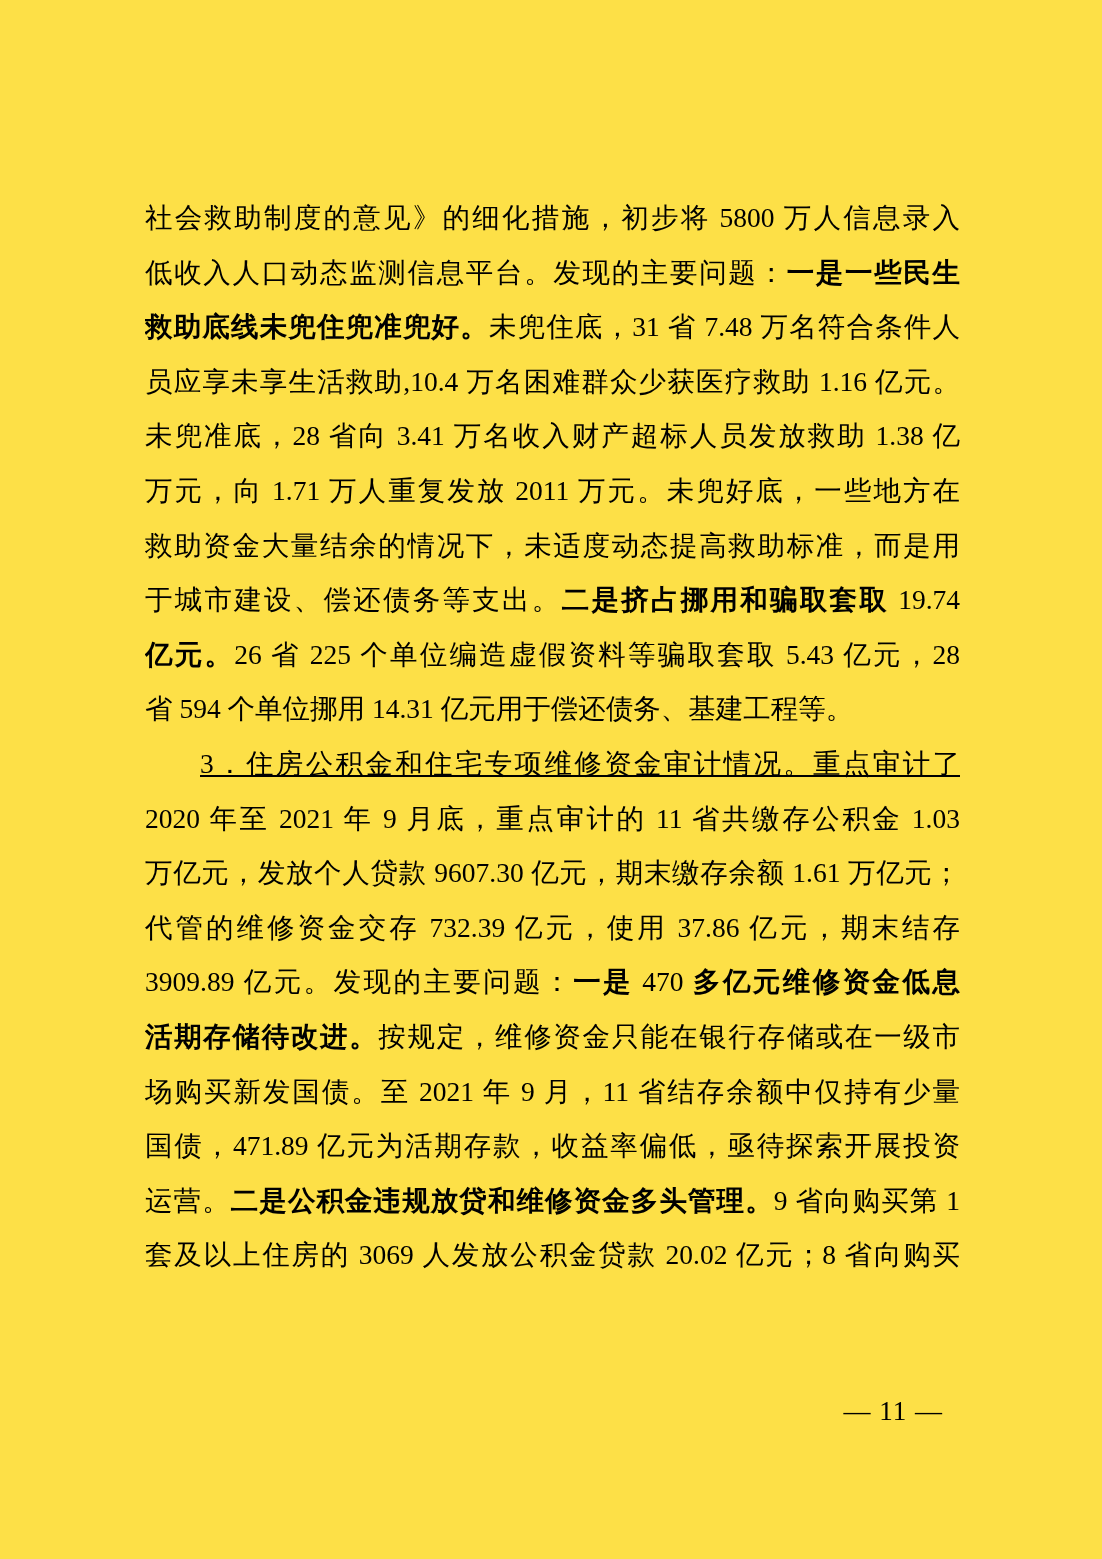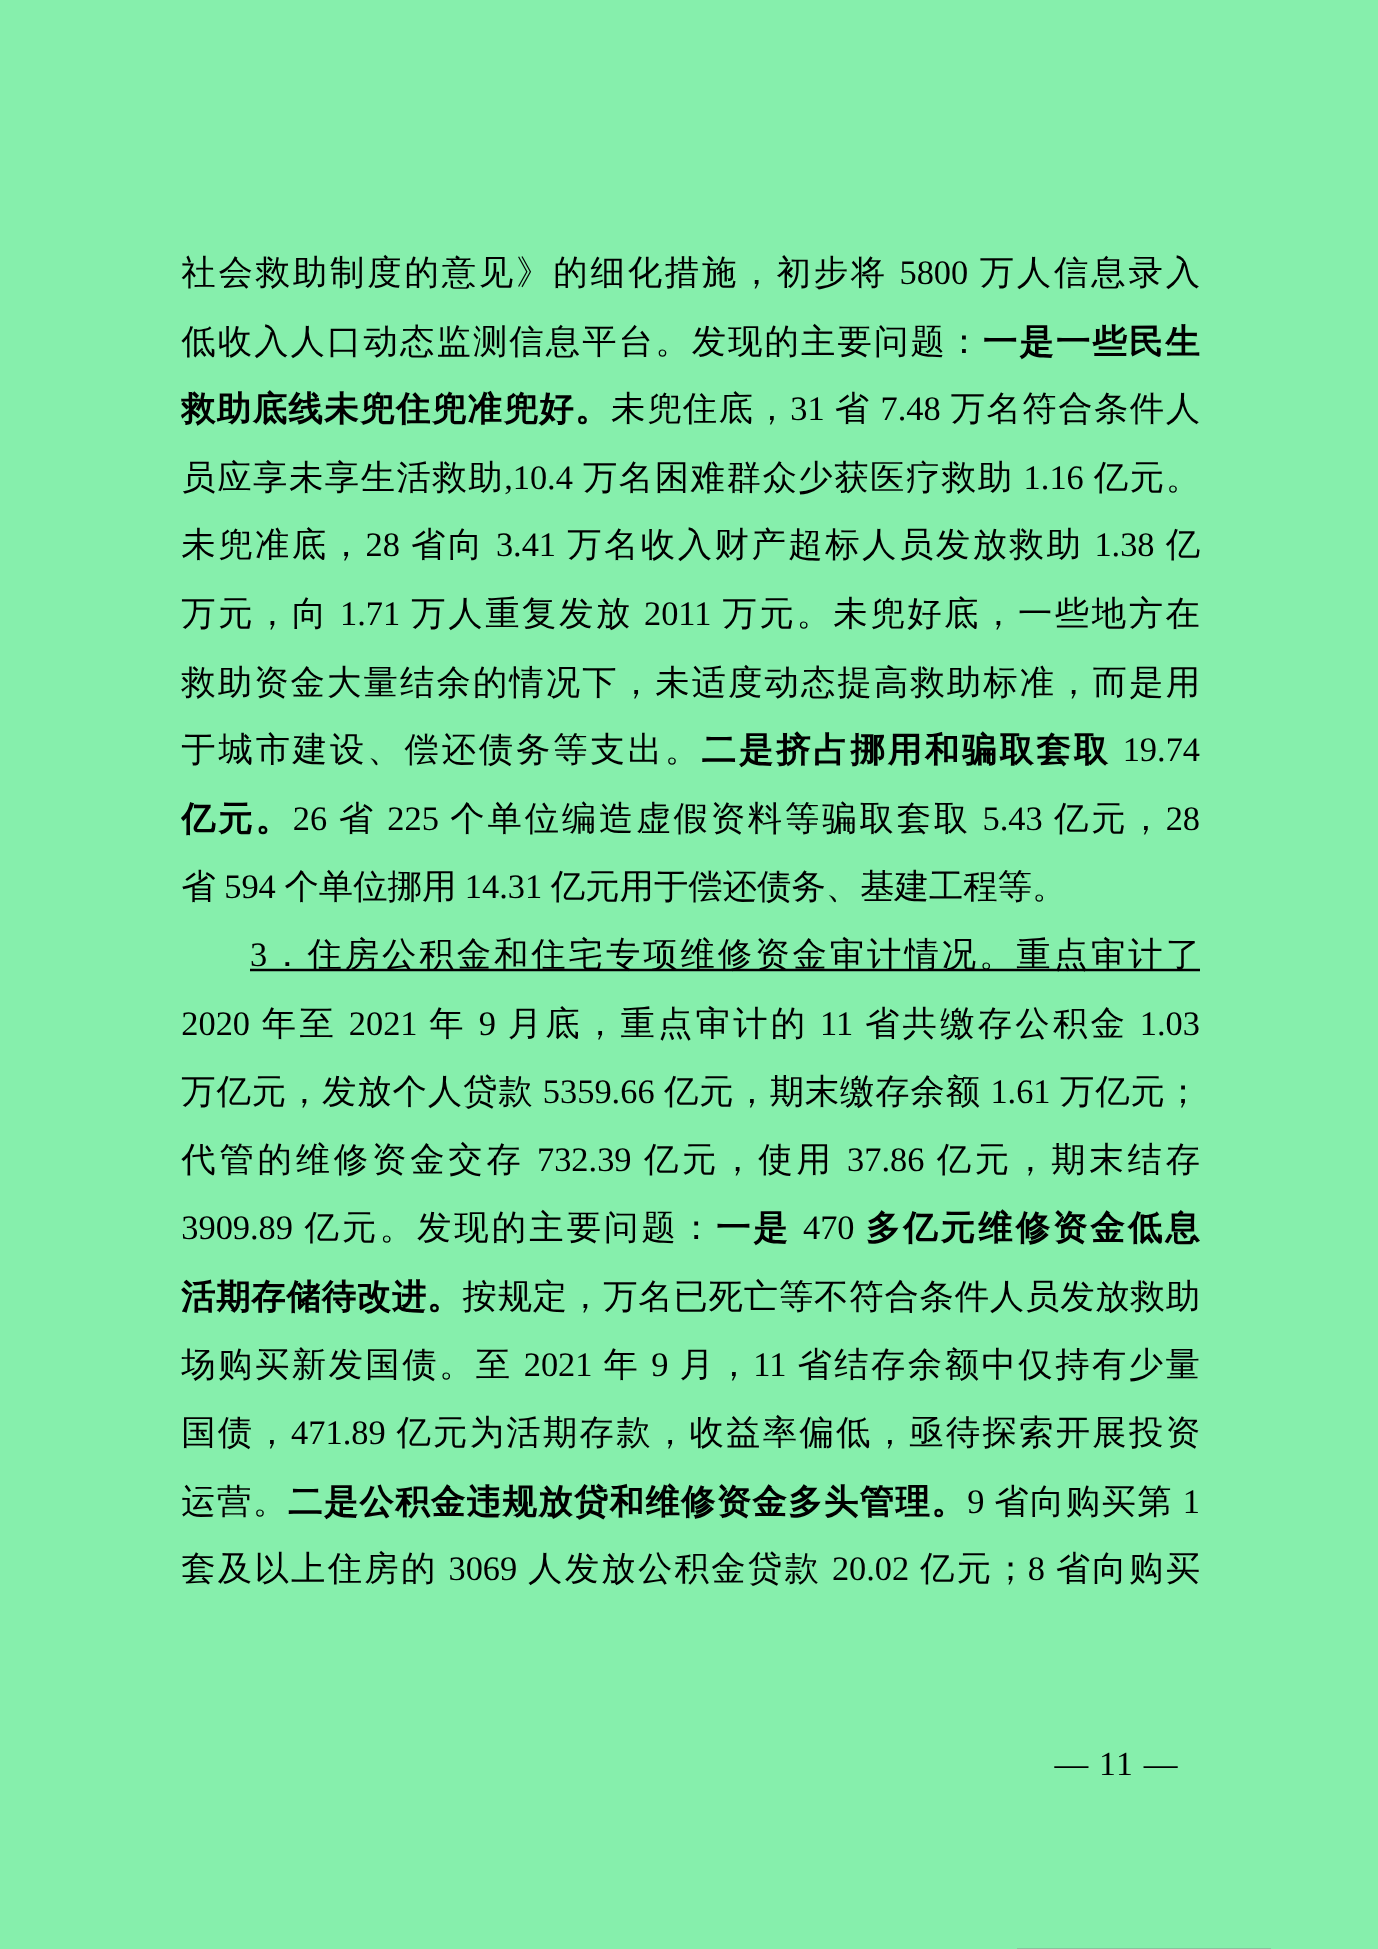--- a/index.html
+++ b/index.html
@@ -1,19 +1,19 @@
 <!DOCTYPE html>
 <html><head>
 <meta charset="utf-8">
 <style>
   html,body{margin:0;padding:0;background:#888;}
   .page{
     position:relative;
     width:1102px;height:1559px;
-    background:#86efac;
+    background:#fde047;
     margin:0 auto;
     font-family:"Liberation Serif","DejaVu Serif",serif;
     color:#000;
     overflow:hidden;
   }
   .doc-body{
     position:absolute;
     left:145px;top:191px;
     width:815px;
   }
@@ -59,23 +59,23 @@
       <div class="line"><span class="seg b">救助底线未兜住兜准兜好。</span><span class="seg">未兜住底，31 省 7.48 万名符合条件人</span></div>
       <div class="line"><span class="seg">员应享未享生活救助,10.4 万名困难群众少获医疗救助 1.16 亿元。</span></div>
       <div class="line"><span class="seg">未兜准底，28 省向 3.41 万名收入财产超标人员发放救助 1.38 亿</span></div>
       <div class="line"><span class="seg">万元，向 1.71 万人重复发放 2011 万元。未兜好底，一些地方在</span></div>
       <div class="line"><span class="seg">救助资金大量结余的情况下，未适度动态提高救助标准，而是用</span></div>
       <div class="line"><span class="seg">于城市建设、偿还债务等支出。</span><span class="seg b">二是挤占挪用和骗取套取</span><span class="seg"> 19.74</span></div>
       <div class="line"><span class="seg b">亿元。</span><span class="seg">26 省 225 个单位编造虚假资料等骗取套取 5.43 亿元，28</span></div>
       <div class="line end"><span class="seg">省 594 个单位挪用 14.31 亿元用于偿还债务、基建工程等。</span></div>
       <div class="line indent"><span class="seg">3．住房公积金和住宅专项维修资金审计情况。重点审计了</span></div>
       <div class="line"><span class="seg">2020 年至 2021 年 9 月底，重点审计的 11 省共缴存公积金 1.03</span></div>
-      <div class="line"><span class="seg">万亿元，发放个人贷款 5359.66 亿元，期末缴存余额 1.61 万亿元；</span></div>
+      <div class="line"><span class="seg">万亿元，发放个人贷款 9607.30 亿元，期末缴存余额 1.61 万亿元；</span></div>
       <div class="line"><span class="seg">代管的维修资金交存 732.39 亿元，使用 37.86 亿元，期末结存</span></div>
       <div class="line"><span class="seg">3909.89 亿元。发现的主要问题：</span><span class="seg b">一是</span><span class="seg"> 470 </span><span class="seg b">多亿元维修资金低息</span></div>
-      <div class="line"><span class="seg b">活期存储待改进。</span><span class="seg">按规定，万名已死亡等不符合条件人员发放救助</span></div>
+      <div class="line"><span class="seg b">活期存储待改进。</span><span class="seg">按规定，维修资金只能在银行存储或在一级市</span></div>
       <div class="line"><span class="seg">场购买新发国债。至 2021 年 9 月，11 省结存余额中仅持有少量</span></div>
       <div class="line"><span class="seg">国债，471.89 亿元为活期存款，收益率偏低，亟待探索开展投资</span></div>
       <div class="line"><span class="seg">运营。</span><span class="seg b">二是公积金违规放贷和维修资金多头管理。</span><span class="seg">9 省向购买第 1</span></div>
       <div class="line"><span class="seg">套及以上住房的 3069 人发放公积金贷款 20.02 亿元；8 省向购买</span></div>
     </div>
   <div class="page-number">— 11 —</div>
 </div>
 
 </body></html>

